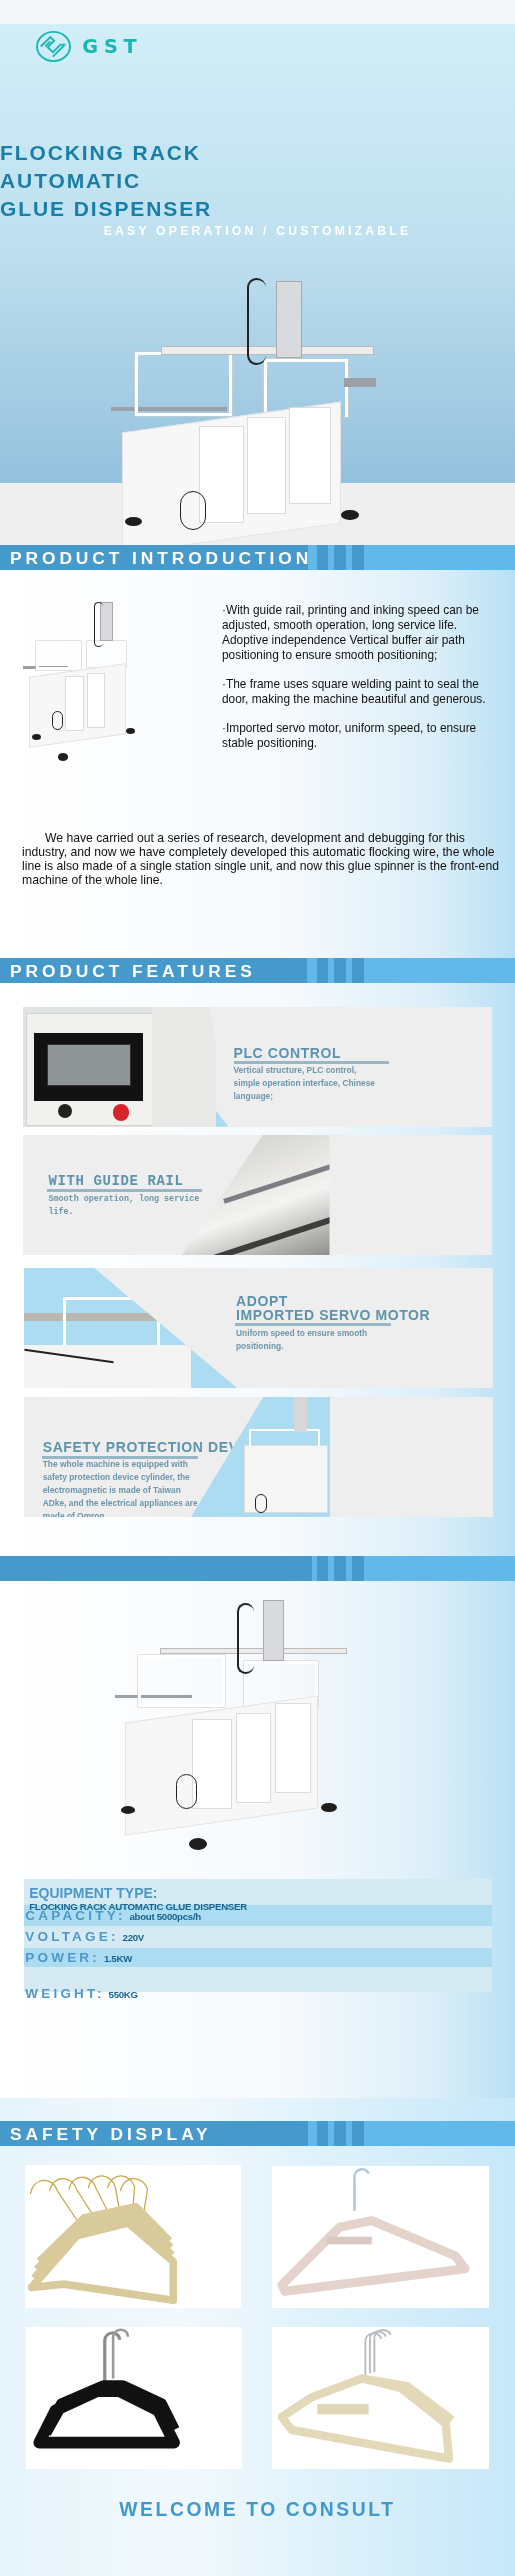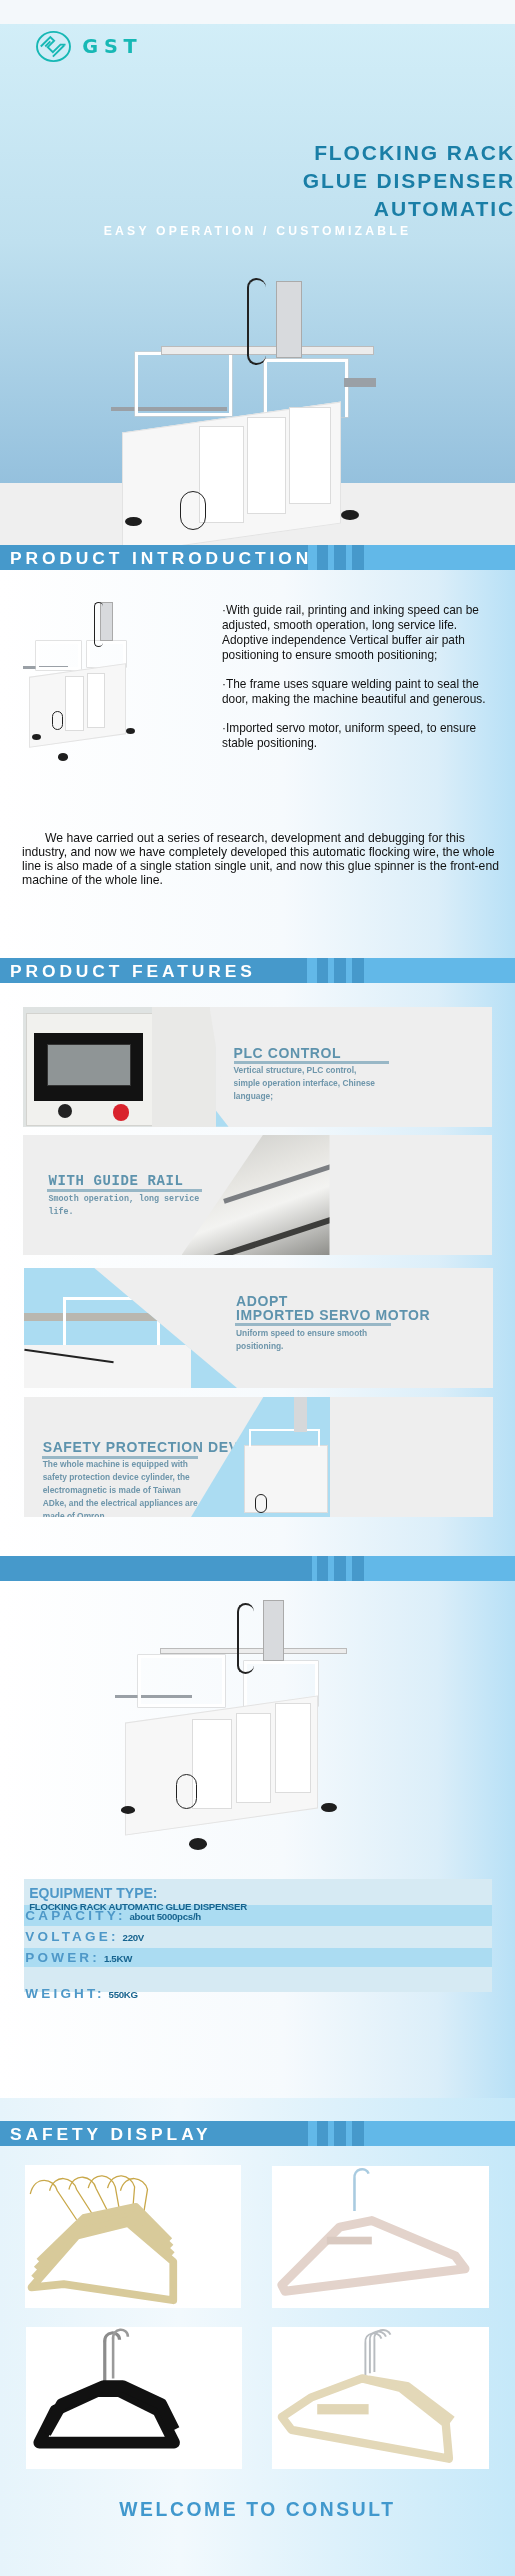--- a/index.html
+++ b/index.html
@@ -4,21 +4,21 @@
 <style>
   * { box-sizing: border-box; margin: 0; padding: 0; }
   body { width: 515px; height: 2576px; overflow: hidden; background: #f4f8fb; font-family: "Liberation Sans", sans-serif; position: relative; }
 
   
   .hero { position: absolute; left: 0; top: 0; width: 515px; height: 545px; background: linear-gradient(180deg, #d2eef8 0%, #bfe0ef 40%, #94c0dd 85%); overflow: hidden; margin-top: 24px; }
   .hero-floor { position: absolute; left: 0; top: 459px; width: 515px; height: 86px; background: #efefef; }
   .logo { position: absolute; left: 35px; top: 6.4px; display: flex; align-items: center; gap: 10.3px; }
   .logo-mark { width: 37px; height: 33px; }
   .logo-text { font-family: "DejaVu Sans", sans-serif; font-weight: bold; font-size: 19.3px; letter-spacing: 5.8px; color: #17b8b5; }
-  .hero-title { position: absolute; left: 0; top: 115px; width: 515px; text-align: right; color: #1a7ea6; font-weight: bold; font-size: 21px; line-height: 28px; letter-spacing: 1.9px; }
+  .hero-title { position: absolute; left: 0; top: 115px; width: 515px; text-align: left; color: #1a7ea6; font-weight: bold; font-size: 21px; line-height: 28px; letter-spacing: 1.9px; }
   .hero-sub { position: absolute; left: 0; top: 200px; width: 515px; text-align: center; color: #ffffff; font-weight: bold; font-size: 12.2px; letter-spacing: 3.2px; }
 
   
   .machine { position: absolute; }
   .machine .body { position: absolute; background: #f7f7f7; border: 1.9px solid #e3e3e3; }
   .machine .panel { position: absolute; background: #ffffff; border: 1.3px solid #dcdcdc; }
   .machine .frame { position: absolute; border: 3.2px solid #ffffff; box-shadow: 0 0 0 0.6px #cfcfcf; }
   .machine .rail { position: absolute; background: #9aa0a6; }
   .machine .col { position: absolute; background: #d8dadd; border: 0.6px solid #aaa; }
   .machine .cable { position: absolute; border: 2.6px solid #222; border-radius: 26px; }
@@ -67,22 +67,22 @@
     <svg class="logo-mark" viewBox="0 0 58 52">
       <ellipse cx="29" cy="26" rx="26" ry="23" fill="none" stroke="#17b8b5" stroke-width="3"></ellipse>
       <path d="M9 26 L24 11 L30 17 L20 27 L28 35 L40 23 L48 23" fill="none" stroke="#17b8b5" stroke-width="3"></path>
       <path d="M16 26 L24 18 M28 42 L46 24" fill="none" stroke="#17b8b5" stroke-width="3"></path>
     </svg>
     <span class="logo-text">GST</span>
   </div>
 
   <h1 class="hero-title">
     <div>FLOCKING RACK</div>
+    <div>AUTOMATIC</div>
     <div>GLUE DISPENSER</div>
-    <div>AUTOMATIC</div>
   </h1>
   <div class="hero-sub">EASY OPERATION / CUSTOMIZABLE</div>
 
   <div class="machine" style="left:109px; top:251px; width:296px; height:283px;">
     <div class="rail" style="left:1.9px; top:132px; width:116px; height:3.9px;"></div>
     <div class="frame" style="left:26px; top:77px; width:97px; height:64px;"></div>
     <div class="frame" style="left:155px; top:84px; width:84px; height:58px; border-bottom:none;"></div>
     <div class="rail" style="left:52px; top:71px; width:213px; height:9px; background:#ececec; border:0.6px solid #bbb;"></div>
     <div class="col" style="left:167px; top:6.4px; width:26px; height:77px;"></div>
     <div class="cable" style="left:138px; top:3.2px; width:19.3px; height:87px; border-right:none;"></div>

